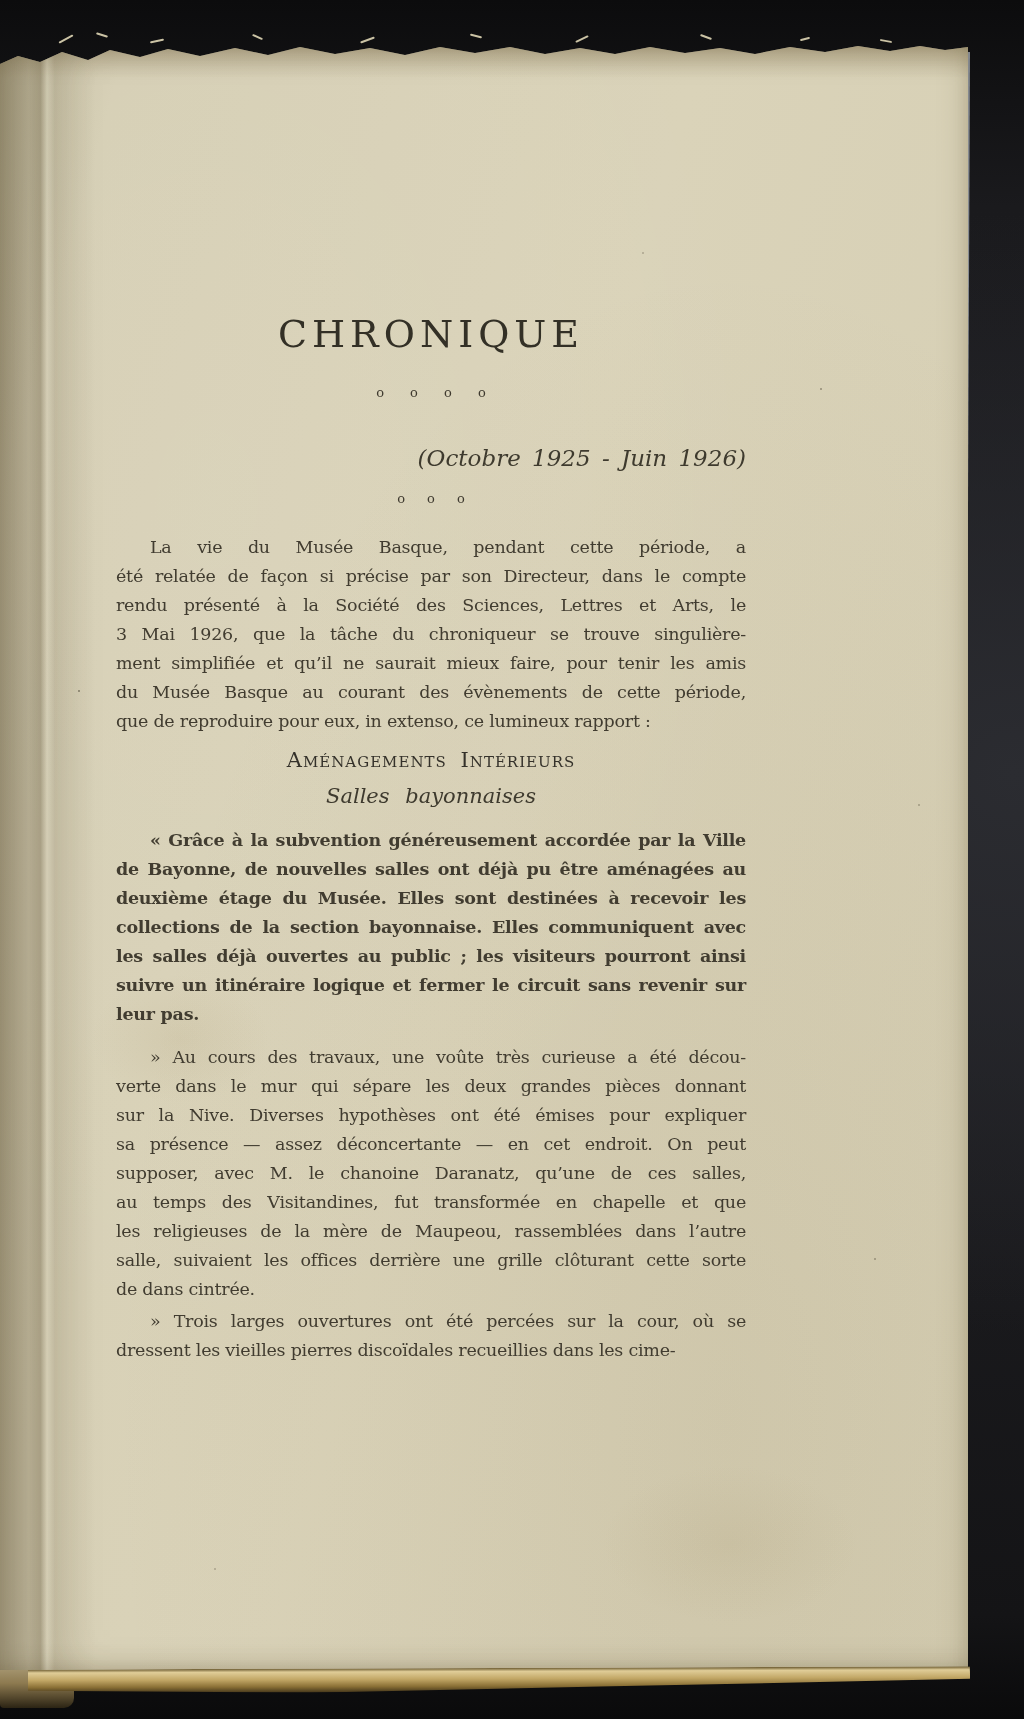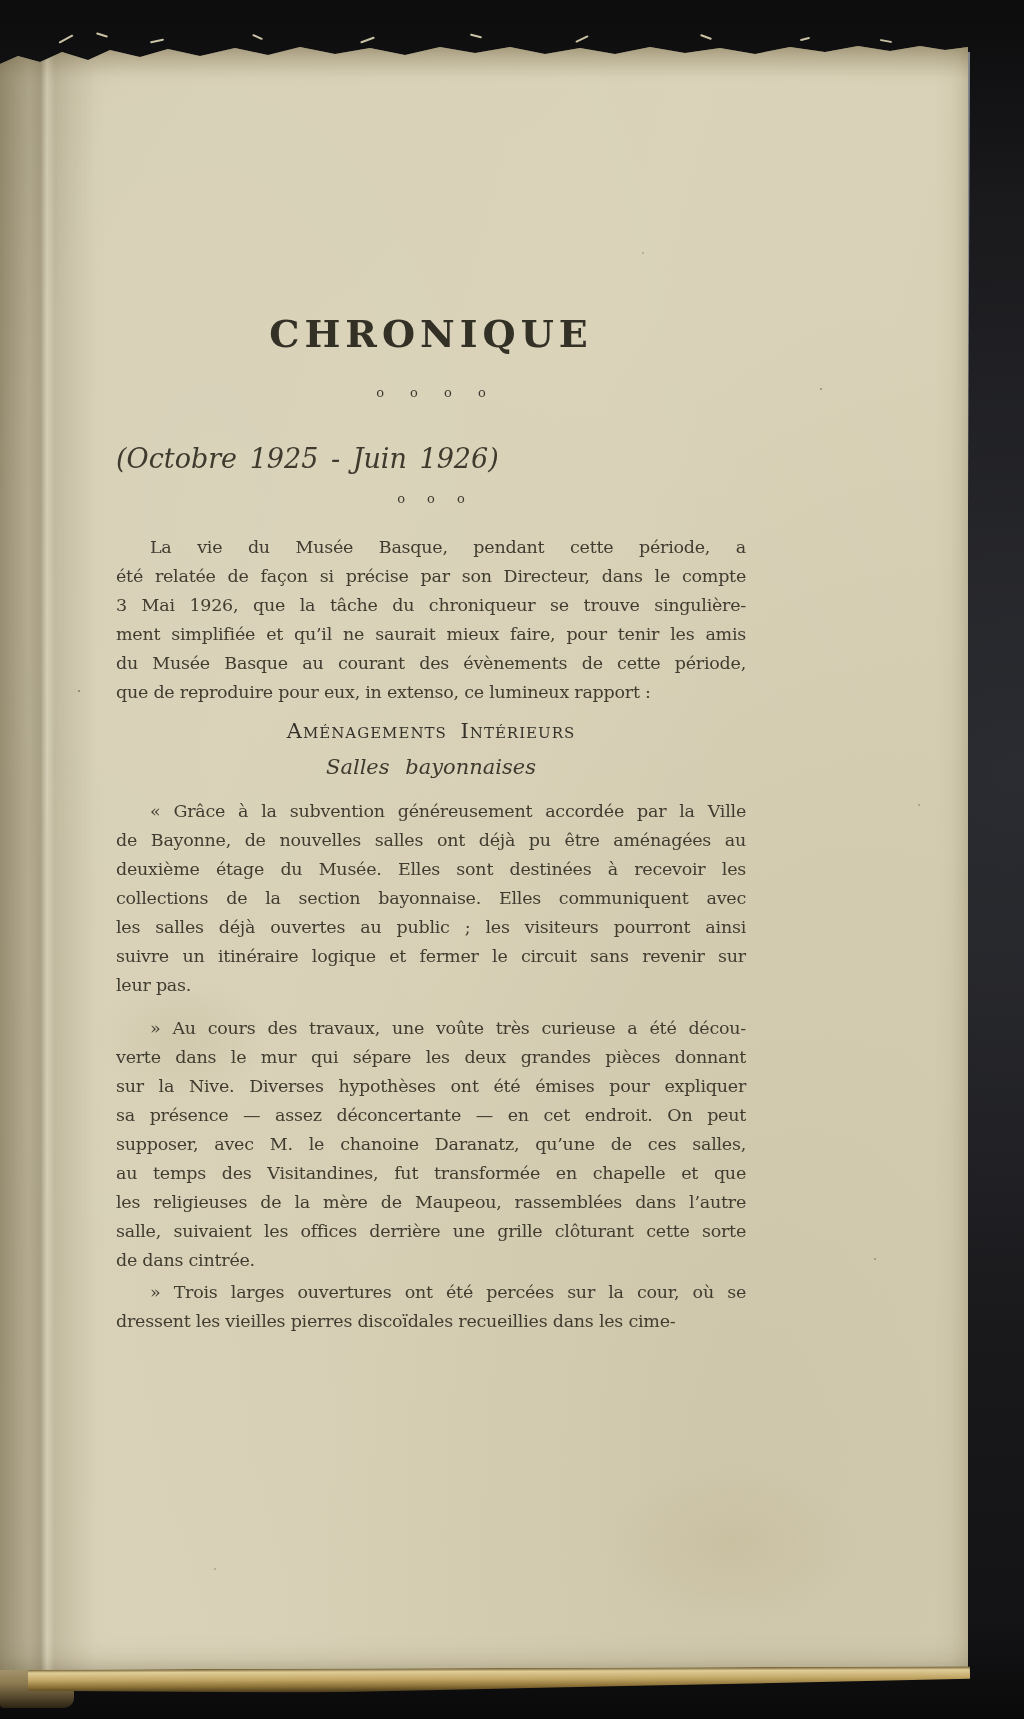--- a/index.html
+++ b/index.html
@@ -45,32 +45,32 @@
   .specks{position:absolute;left:0;top:0;width:2px;height:2px;border-radius:50%;background:transparent;
     box-shadow:78px 646px 0 0 rgba(62,56,40,0.55),
                820px 344px 0 0 rgba(62,56,40,0.45),
                874px 1214px 0 0 rgba(62,56,40,0.4),
                214px 1524px 0 0 rgba(62,56,40,0.3),
                642px 208px 0 0 rgba(62,56,40,0.3),
                918px 760px 0 0 rgba(62,56,40,0.35);}
   
   .text-col{position:absolute;left:116px;top:268px;width:630px;color:#3e3a2e;}
   .text-col *{margin:0;}
-  .title{font-size:38px;line-height:44px;font-weight:700;letter-spacing:5px;
+  .title{font-size:38px;line-height:44px;font-weight:400;letter-spacing:5px;
     text-align:center;color:#333026;}
   .orn{font-size:13px;line-height:14px;text-align:center;word-spacing:22px;
     margin-top:30px;color:#3f3a2f;}
   .orn.orn2{margin-top:20px;word-spacing:18px;}
   .sec{font-size:24px;line-height:28px;font-weight:700;letter-spacing:1px;word-spacing:9px;
     text-align:center;margin-top:28px;color:#33302a;}
-  .date{font-size:27px;line-height:27px;font-style:italic;text-align:left;
+  .date{font-size:23px;line-height:27px;font-style:italic;text-align:right;
     margin-top:45px;word-spacing:4px;}
   .para{margin-top:0;}
   .p1{margin-top:27px;}
-  .p2{margin-top:17px;}
+  .p2{margin-top:17px;font-weight:bold;}
   .p3{margin-top:14px;}
   .p4{margin-top:3px;}
   .bl{font-size:17.5px;line-height:29px;letter-spacing:-0.25px;
     text-align:justify;text-align-last:justify;white-space:normal;
     color:#413c30;}
   .bl.first{text-indent:34px;}
   .bl.lastl{text-align-last:left;}
   .rh{margin-top:13px;font-size:21px;line-height:22px;text-align:center;
     font-variant:small-caps;letter-spacing:1px;word-spacing:6px;color:#34312a;}
   .rsh{margin-top:12px;font-size:21px;line-height:26px;text-align:center;
@@ -112,20 +112,21 @@
 
     <div class="text-col">
       <h1 class="title">CHRONIQUE</h1>
       <div class="orn">o o o o</div>
       <div class="date">(Octobre 1925 - Juin 1926)</div>
       <div class="orn orn2">o o o</div>
 
       <div class="para p1">
         <div class="bl first">La vie du Musée Basque, pendant cette période, a</div>
         <div class="bl">été relatée de façon si précise par son Directeur, dans le compte</div>
+        <div class="bl">rendu présenté à la Société des Sciences, Lettres et Arts, le</div>
         <div class="bl">3 Mai 1926, que la tâche du chroniqueur se trouve singulière-</div>
         <div class="bl">ment simplifiée et qu’il ne saurait mieux faire, pour tenir les amis</div>
         <div class="bl">du Musée Basque au courant des évènements de cette période,</div>
         <div class="bl lastl">que de reproduire pour eux, in extenso, ce lumineux rapport :</div>
       </div>
 
       <div class="rh">Aménagements Intérieurs</div>
       <div class="rsh">Salles bayonnaises</div>
 
       <div class="para p2">

